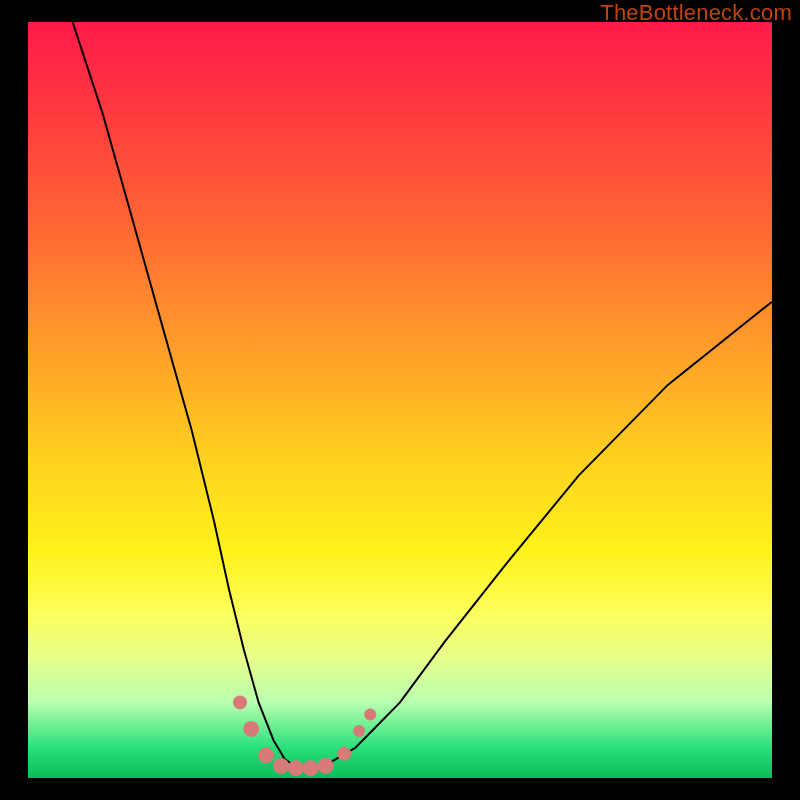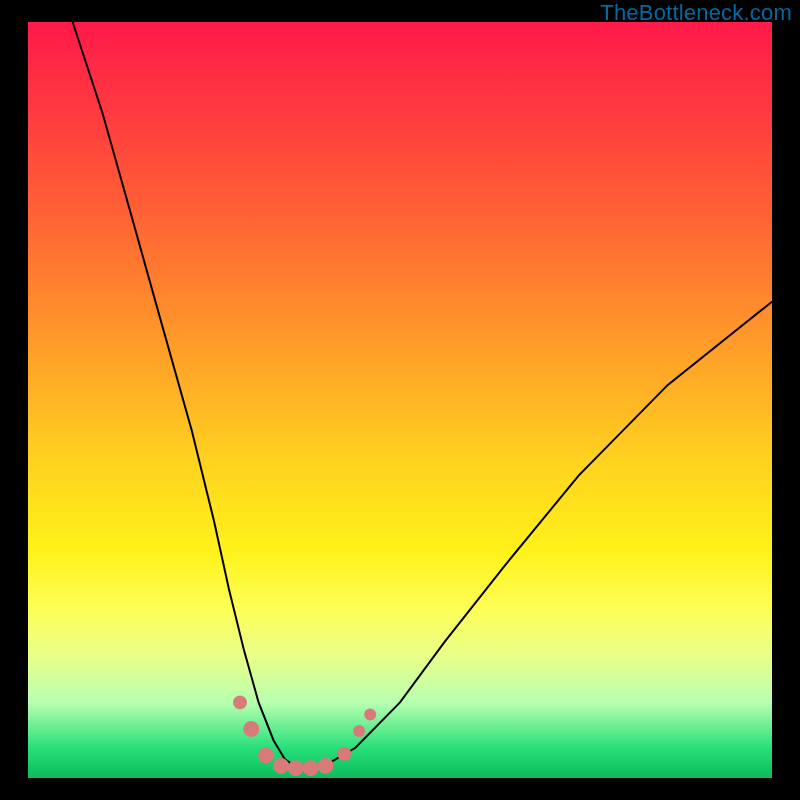--- a/index.html
+++ b/index.html
@@ -36,21 +36,21 @@
       #b8ffb0 90%,
       #28e07a 96%,
       #0dbb5a 100%);
   }
   .watermark {
     position: absolute;
     top: 0;
     right: 8px;
     font-family: Arial, Helvetica, sans-serif;
     font-size: 22px;
-    color: #0369a1;
+    color: #c2410c;
     font-weight: 500;
     letter-spacing: 0.2px;
   }
   svg.curve {
     position: absolute;
     left: 0;
     top: 0;
     width: 744px;
     height: 756px;
   }

